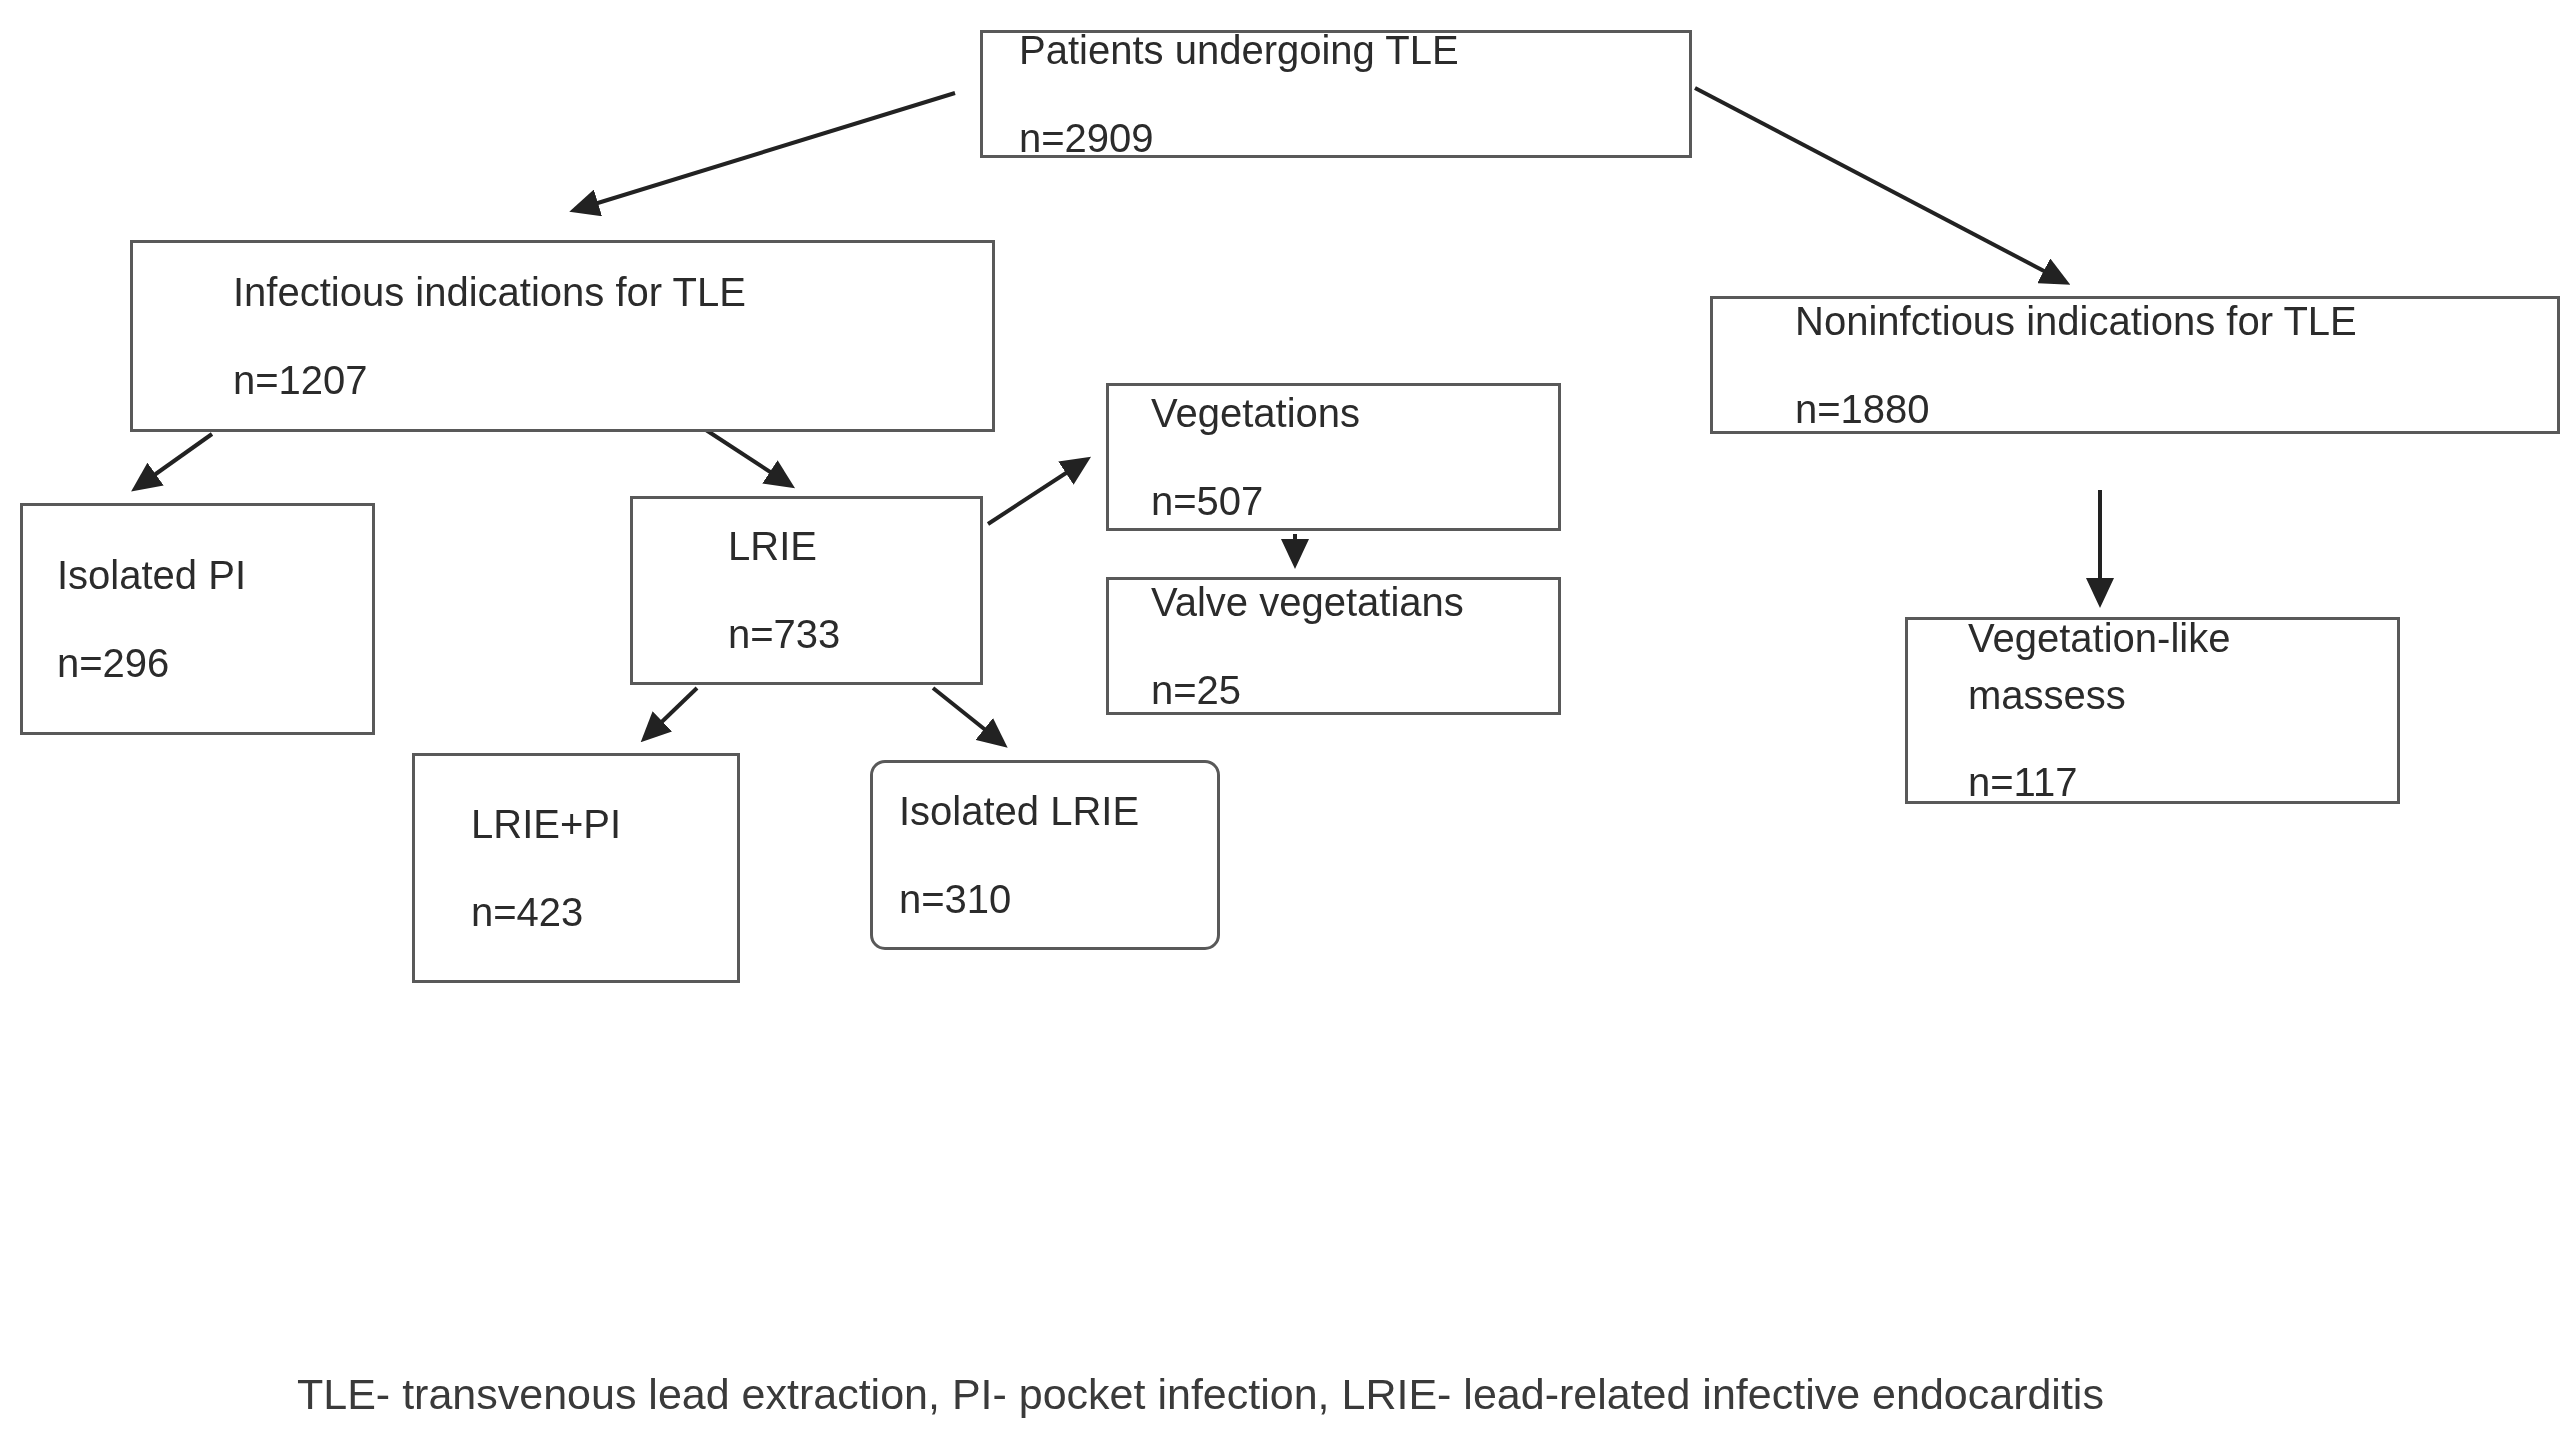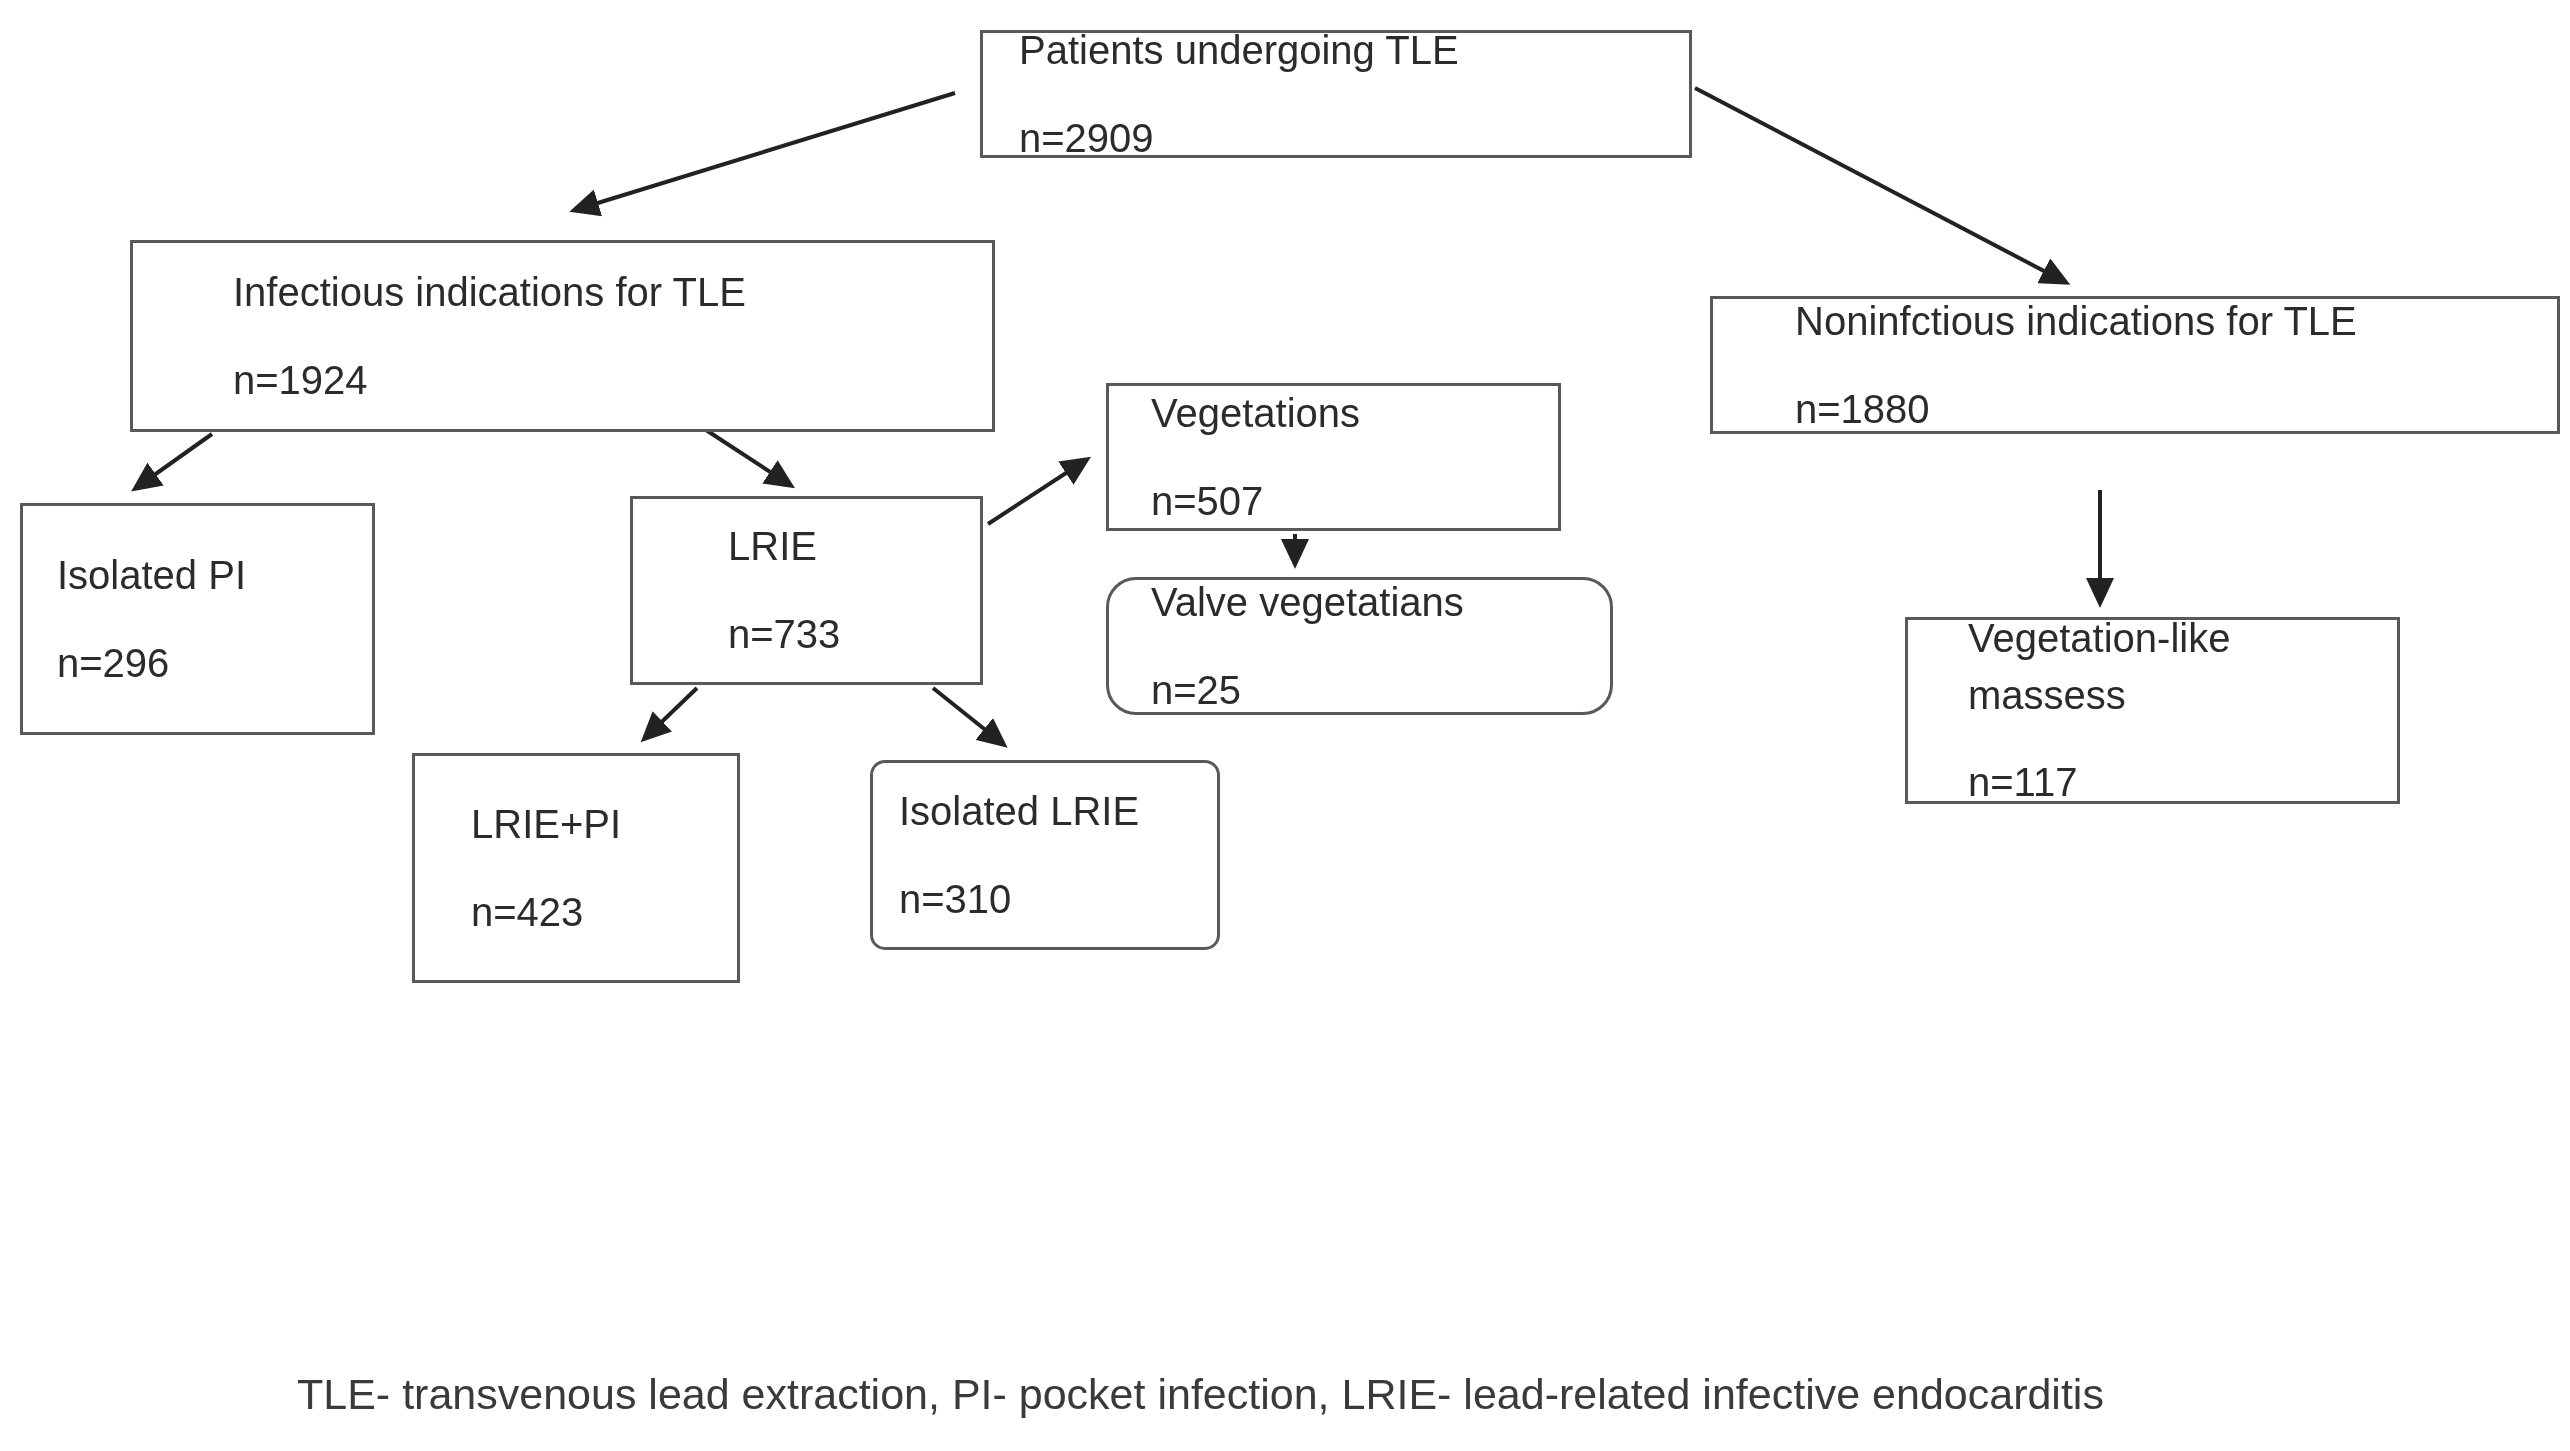--- a/index.html
+++ b/index.html
@@ -41,21 +41,21 @@
     gap: 31px;
   }
   .node .label { white-space: normal; }
   
   #node-patients        { left:  980px; top:  30px; width: 712px; height: 128px; padding-left: 36px; }
   #node-infectious      { left:  130px; top: 240px; width: 865px; height: 192px; padding-left: 100px; }
   #node-noninfectious   { left: 1710px; top: 296px; width: 850px; height: 138px; padding-left: 82px; }
   #node-isolated-pi     { left:   20px; top: 503px; width: 355px; height: 232px; padding-left: 34px; }
   #node-lrie            { left:  630px; top: 496px; width: 353px; height: 189px; padding-left: 95px; justify-content: center; }
   #node-vegetations     { left: 1106px; top: 383px; width: 455px; height: 148px; padding-left: 42px; }
-  #node-valve-veg       { left: 1106px; top: 577px; width: 507px; height: 138px; padding-left: 42px; border-radius: 30px; }
+  #node-valve-veg       { left: 1106px; top: 577px; width: 455px; height: 138px; padding-left: 42px; }
   #node-lrie-pi         { left:  412px; top: 753px; width: 328px; height: 230px; padding-left: 56px; }
   #node-isolated-lrie   { left:  870px; top: 760px; width: 350px; height: 190px; padding-left: 26px; border-radius: 15px; }
   #node-veg-masses      { left: 1905px; top: 617px; width: 495px; height: 187px; padding-left: 60px; padding-right: 116px; }
   .caption {
     position: absolute;
     left: 288px;
     top: 1370px;
     font-size: 43px;
     color: #3a3a3a;
     white-space: nowrap;
@@ -84,21 +84,21 @@
     <line x1="2100" y1="490" x2="2100" y2="602" marker-end="url(#ah)"></line>
   </svg>
 
   <div class="node" id="node-patients">
     <div class="label">Patients undergoing TLE</div>
     <div class="count">n=2909</div>
   </div>
 
   <div class="node" id="node-infectious">
     <div class="label">Infectious indications for TLE</div>
-    <div class="count">n=1924</div>
+    <div class="count">n=1207</div>
   </div>
 
   <div class="node" id="node-noninfectious">
     <div class="label">Noninfctious indications for TLE</div>
     <div class="count">n=1880</div>
   </div>
 
   <div class="node" id="node-isolated-pi">
     <div class="label">Isolated PI</div>
     <div class="count">n=296</div>

